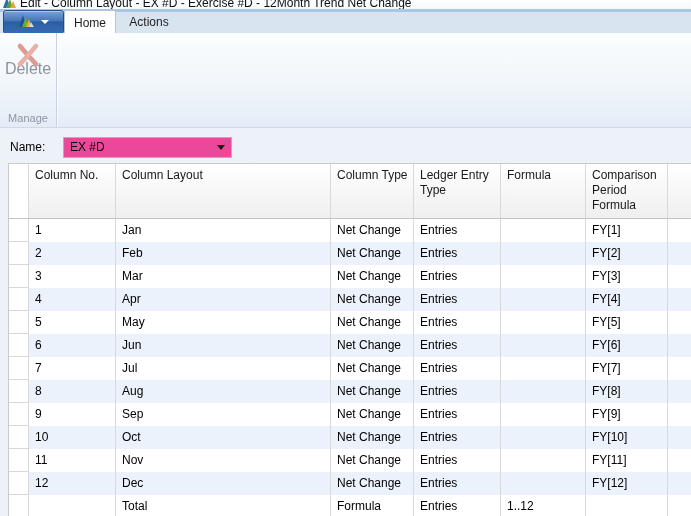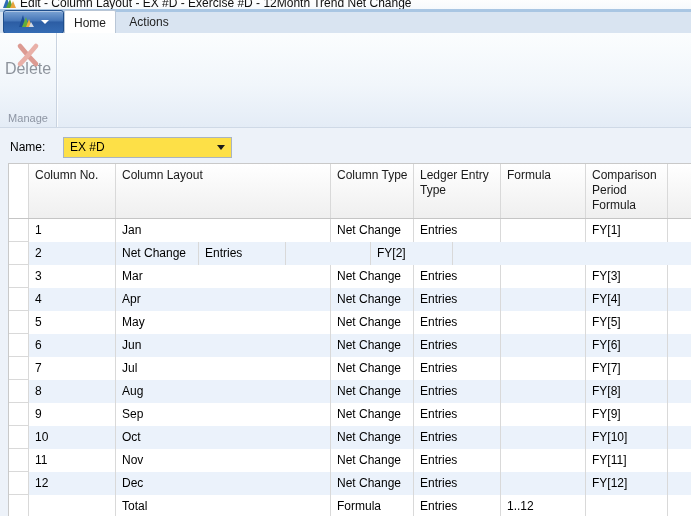--- a/index.html
+++ b/index.html
@@ -30,21 +30,21 @@
     border-bottom:1px solid #cfd9e6;}
   .rgroup{position:absolute;left:0;top:0;bottom:0;width:56px;
     border-right:1px solid #c9d3e0;box-shadow:1px 0 0 rgba(255,255,255,.75);}
   .bigbtn{position:absolute;left:4px;top:5px;width:48px;height:68px;text-align:center;cursor:default;}
   .bigbtn .btn-label{display:block;margin-top:22px;font-size:16px;color:#8d939c;}
   .bigbtn svg{position:absolute;top:4px;left:11px;}
   .group-label{position:absolute;bottom:3px;left:0;width:56px;text-align:center;font-size:11px;color:#8d95a3;}
   
   .name-label{position:absolute;top:140px;left:10px;font-size:12px;color:#000;}
   .combobox{position:absolute;top:137px;left:63px;width:169px;height:21px;box-sizing:border-box;
-    background:#fde047;border:1px solid #a9b4c2;font-size:12px;line-height:19px;color:#000;
+    background:#ec4899;border:1px solid #a9b4c2;font-size:12px;line-height:19px;color:#000;
     padding-left:6px;cursor:default;}
   .combobox .cb-arrow{position:absolute;right:6px;top:7px;width:0;height:0;
     border-left:4px solid transparent;border-right:4px solid transparent;border-top:5px solid #1a1a1a;}
   
   .grid{position:absolute;left:8px;top:163px;width:683px;height:353px;overflow:hidden;
     background:#4d7c0f;border-top:1px solid #c9c9c9;border-left:1px solid #c9c9c9;box-sizing:border-box;}
   .grid-inner{width:712px;}
   .grow{display:flex;height:23px;background:#fff;}
   .grow.alt{background:#ebf2fb;}
   .grow.header-row{height:54px;background:linear-gradient(#ffffff,#efefef);border-bottom:1px solid #c5c5c5;box-sizing:content-box;}
@@ -130,20 +130,21 @@
           <div class="cell c-header">Jan</div>
           <div class="cell c-type">Net Change</div>
           <div class="cell c-ledger">Entries</div>
           <div class="cell c-formula"></div>
           <div class="cell c-comparison">FY[1]</div>
           <div class="cell c-extra"></div>
         </div>
         <div class="grow alt">
           <div class="cell c-sel"></div>
           <div class="cell c-no">2</div>
+          <div class="cell c-header">Feb</div>
           <div class="cell c-type">Net Change</div>
           <div class="cell c-ledger">Entries</div>
           <div class="cell c-formula"></div>
           <div class="cell c-comparison">FY[2]</div>
           <div class="cell c-extra"></div>
         </div>
         <div class="grow">
           <div class="cell c-sel"></div>
           <div class="cell c-no">3</div>
           <div class="cell c-header">Mar</div>

